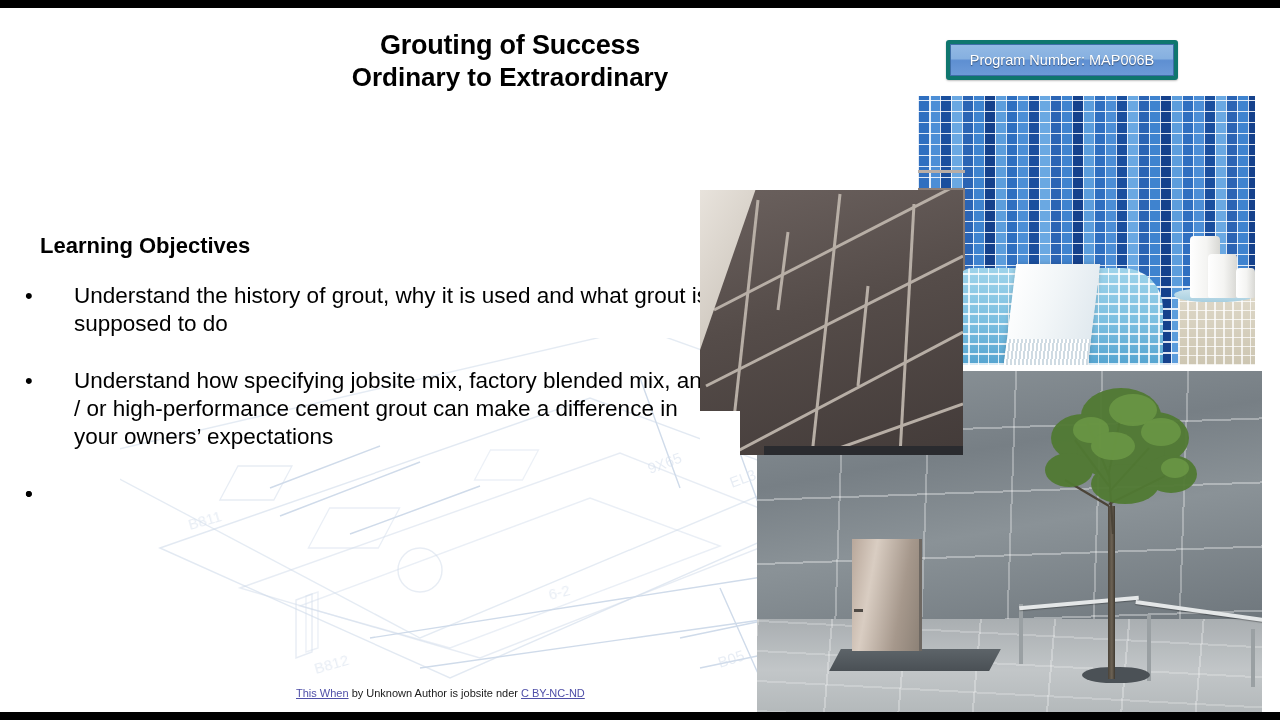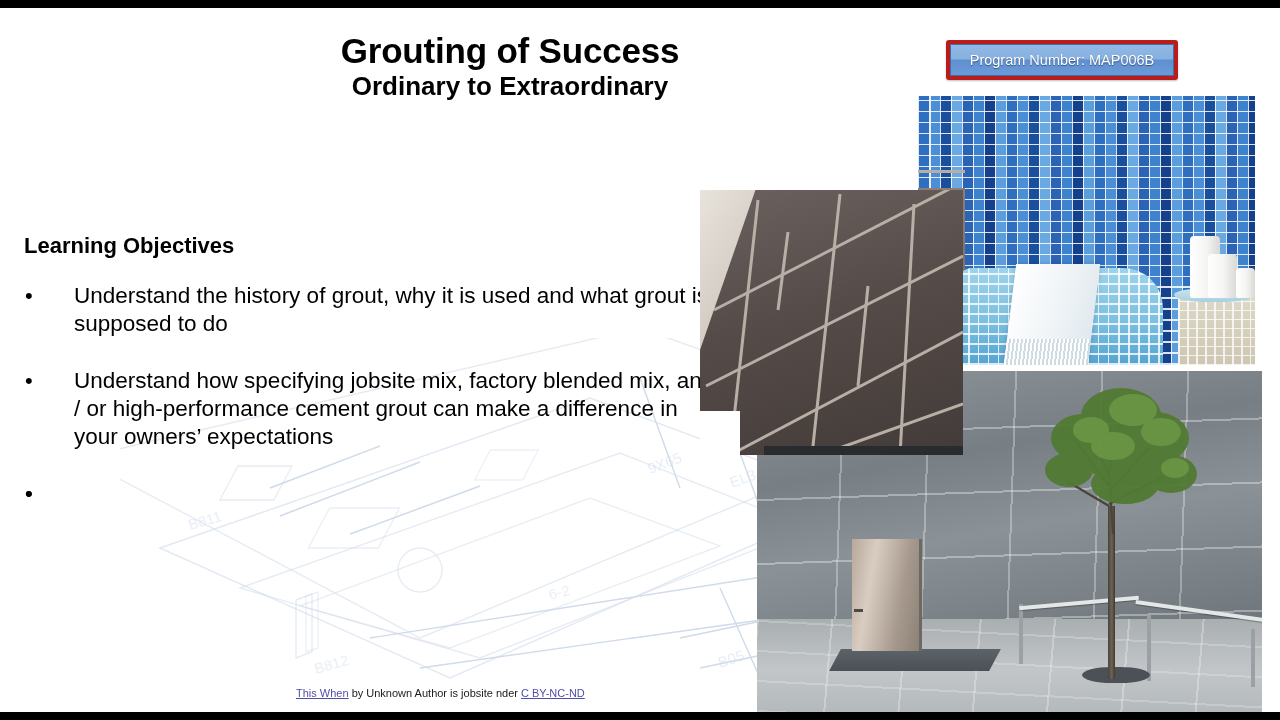--- a/index.html
+++ b/index.html
@@ -20,31 +20,31 @@
     position:absolute; left:120px; top:330px; width:800px; height:374px;
     opacity:0.5; pointer-events:none;
   }
 
   
   #title-block {
     position:absolute; left:130px; top:22px; width:760px;
     text-align:center; color:#000;
   }
   #title-line-1 {
-    font-size:35px; font-weight:bold; line-height:1.18;
+    font-size:27px; font-weight:bold; line-height:1.18;
     letter-spacing:-0.2px;
   }
   #title-line-2, #title-line-3 {
     font-size:26px; font-weight:bold; line-height:1.2;
   }
 
   
   #program-badge {
     position:absolute; left:946px; top:32px; width:232px; height:40px;
-    border:4px solid #b91c1c;
+    border:4px solid #0f766e;
     border-radius:3px;
     background:#eab308;
     padding:0;
     box-shadow:0 1px 2px rgba(0,0,0,0.25);
   }
   #program-badge-inner {
     position:absolute; left:0; top:0; right:0; bottom:0;
     background:linear-gradient(180deg,#93b9e4 0%, #86b0e0 45%, #5e8fd2 52%, #6d9bd8 100%);
     border:1px solid #3f6ea8;
     display:flex; align-items:center; justify-content:center;
@@ -53,21 +53,21 @@
     font-size:14.5px; color:#ffffff; white-space:nowrap;
     text-shadow:0 1px 1px rgba(0,0,0,0.45);
   }
 
   
   #intro-line {
     position:absolute; left:22px; top:172px;
     font-size:24px; color:#000;
   }
   #objectives-heading {
-    position:absolute; left:24px; top:225px;
+    position:absolute; left:40px; top:225px;
     font-size:22px; font-weight:bold; color:#000;
   }
   #objectives-list {
     position:absolute; left:22px; top:274px; width:700px;
   }
   .objective-item {
     position:relative; padding-left:52px; margin-bottom:28px;
   }
   .objective-bullet {
     position:absolute; left:3px; top:0px;

